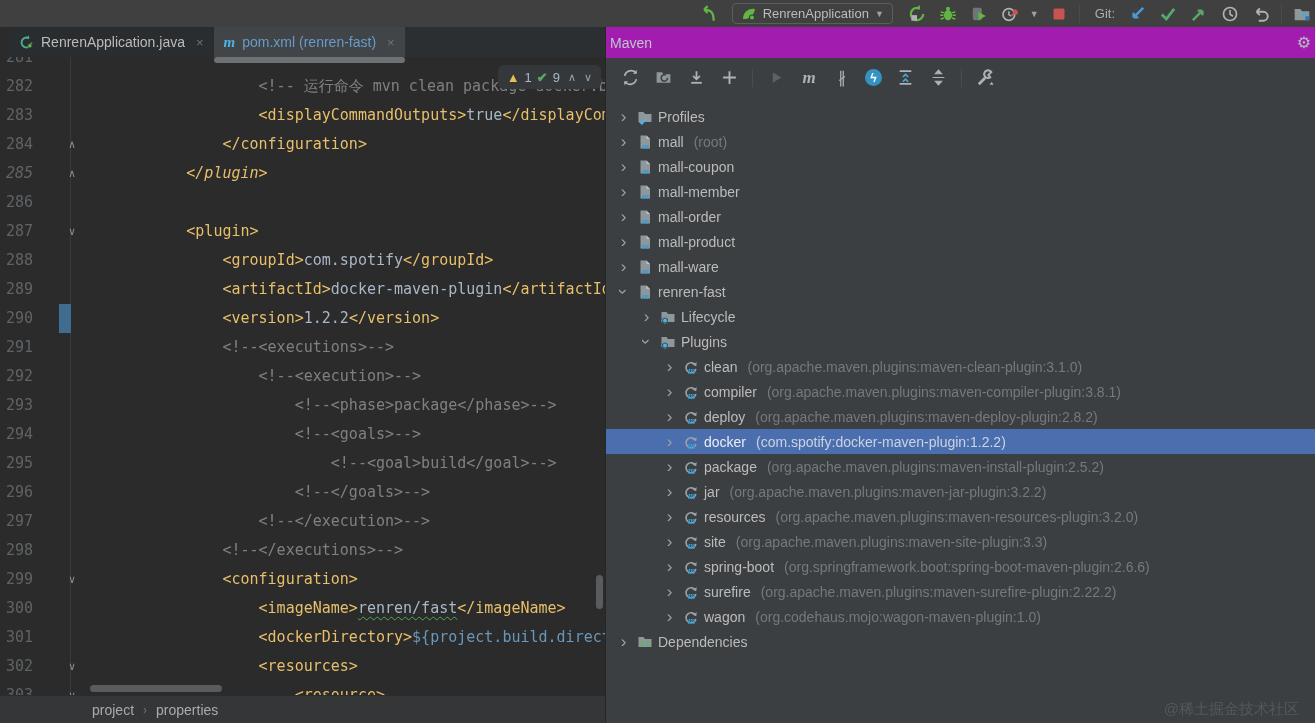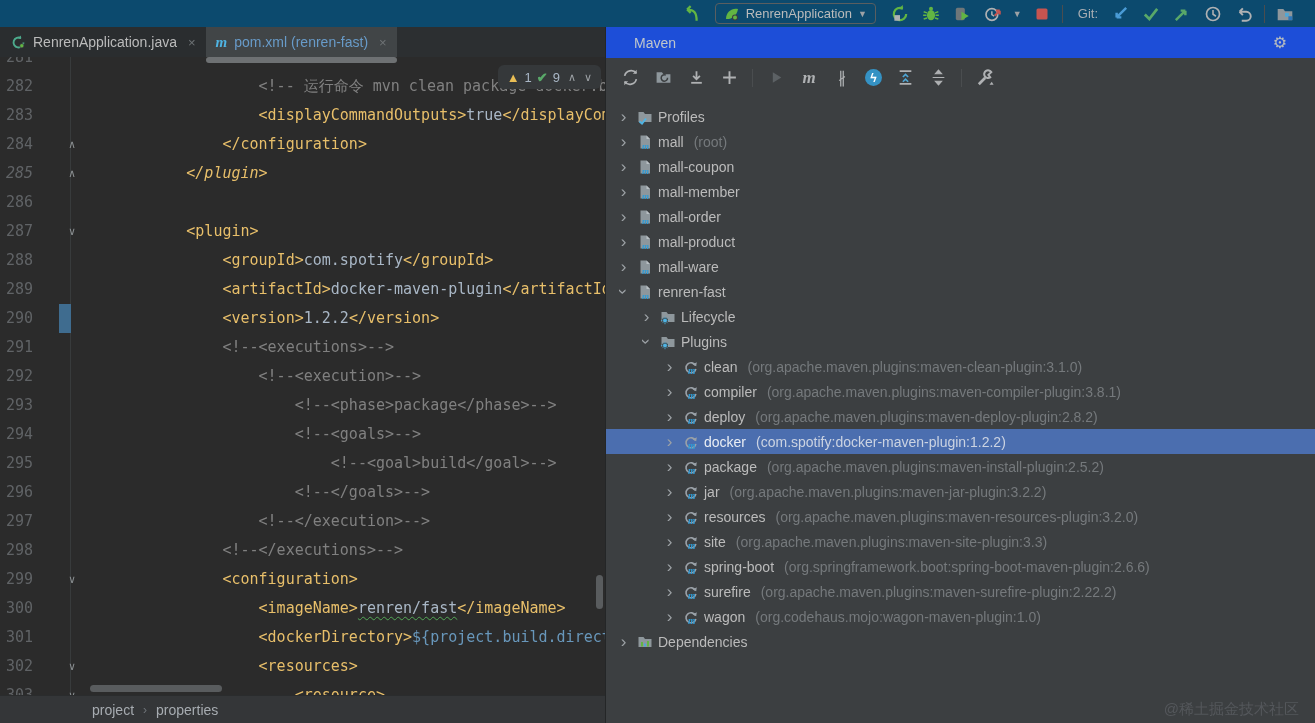--- a/index.html
+++ b/index.html
@@ -1,36 +1,36 @@
 <!DOCTYPE html>
 <html><head>
 <meta charset="utf-8">
 <style>
   * { margin:0; padding:0; box-sizing:border-box; }
   html,body { width:1315px; height:723px; overflow:hidden; background:#2B2B2B;
               font-family:"Liberation Sans", sans-serif; }
 
   
-  .topbar { height:27px; background:#0c4a6e; display:flex; align-items:center;
-            justify-content:flex-end; gap:9px; padding-right:19px; }
+  .topbar { height:27px; background:#404040; display:flex; align-items:center;
+            justify-content:flex-end; gap:9px; padding-right:2px; }
   .tbicon { width:22px; height:22px; display:flex; align-items:center; justify-content:center; }
   .runchip { height:21px; display:flex; align-items:center; gap:6px;
              border:1px solid #5A5E60; border-radius:4px; padding:0 8px; margin:0 4px;
              color:#BBBBBB; font-size:13px; }
   .tbsep { width:1px; height:18px; background:#4A4D4F; }
   .gitlabel { color:#A9AEB3; font-size:13px; margin:0 2px 0 6px; }
   .ddarrow { color:#9DA2A6; font-size:9px; }
 
   
   .main { display:flex; height:696px; }
   .editor-col { width:606px; border-right:1px solid #242627; display:flex; flex-direction:column; }
   .maven-col  { flex:1; background:#3C3F41; display:flex; flex-direction:column; position:relative; }
 
   
-  .tabbar { height:30px; background:#2C2F31; display:flex; align-items:stretch; position:relative; z-index:4; }
+  .tabbar { height:30px; background:#2C2F31; display:flex; align-items:stretch; position:relative; z-index:4;margin-left:8px; }
   .tab { display:flex; align-items:center; gap:7px; padding:0 10px; font-size:14px; color:#BBBBBB; }
   .tab .close { color:#6E7375; font-size:13px; margin-left:4px; }
   .tab-inactive { background:#2A2D2F; }
   .tab-active { background:#414547; color:#689BC9; position:relative; }
   .tab-active::after { content:""; position:absolute; left:0; right:0; bottom:-6px; height:6px;
                        background:#6E7173; border-radius:3px; }
   .mglyph { color:#4FB4E3; font-weight:bold; font-style:italic; font-size:15px;
             font-family:"Liberation Serif", serif; }
 
   
@@ -54,22 +54,22 @@
   .vthumb { position:absolute; right:2px; top:518px; width:7px; height:34px; background:#595C5E; border-radius:4px; z-index:7; }
   .hthumb { position:absolute; left:90px; bottom:3px; width:132px; height:7px; background:#595C5E; border-radius:4px; z-index:7; }
 
   
   .breadcrumb { height:28px; background:#343638; border-top:1px solid #2A2C2D;
                 display:flex; align-items:center; gap:9px; padding-left:92px;
                 color:#A7ACB1; font-size:14px; }
   .bc-sep { color:#6E7377; font-size:12px; }
 
   
-  .mheader { height:31px; background:#1d4ed8; display:flex; align-items:center;
-             padding:0 28px; color:#BEC6CC; font-size:14px; }
+  .mheader { height:31px; background:#a21caf; display:flex; align-items:center;
+             padding:0 4px; color:#BEC6CC; font-size:14px; }
   .gear { margin-left:auto; color:#B6BCBF; font-size:16px; }
   .mtoolbar { height:39px; display:flex; align-items:center; gap:13px; padding-left:14px; }
   .mtbicon { width:20px; height:20px; display:flex; align-items:center; justify-content:center;
              color:#AFB1B3; }
   .mgoal { font-family:"Liberation Serif", serif; font-weight:bold; font-style:italic;
            font-size:17px; color:#AFB1B3; }
   .skipt { font-size:16px; color:#AFB1B3; }
   .offline { width:17px; height:17px; border-radius:50%; background:#3592C4; color:#FFFFFF;
              display:flex; align-items:center; justify-content:center; font-size:12px; font-weight:bold; }
   .mtree { flex:1; padding-top:7px; font-size:14px; color:#BBBBBB; overflow:hidden; }

